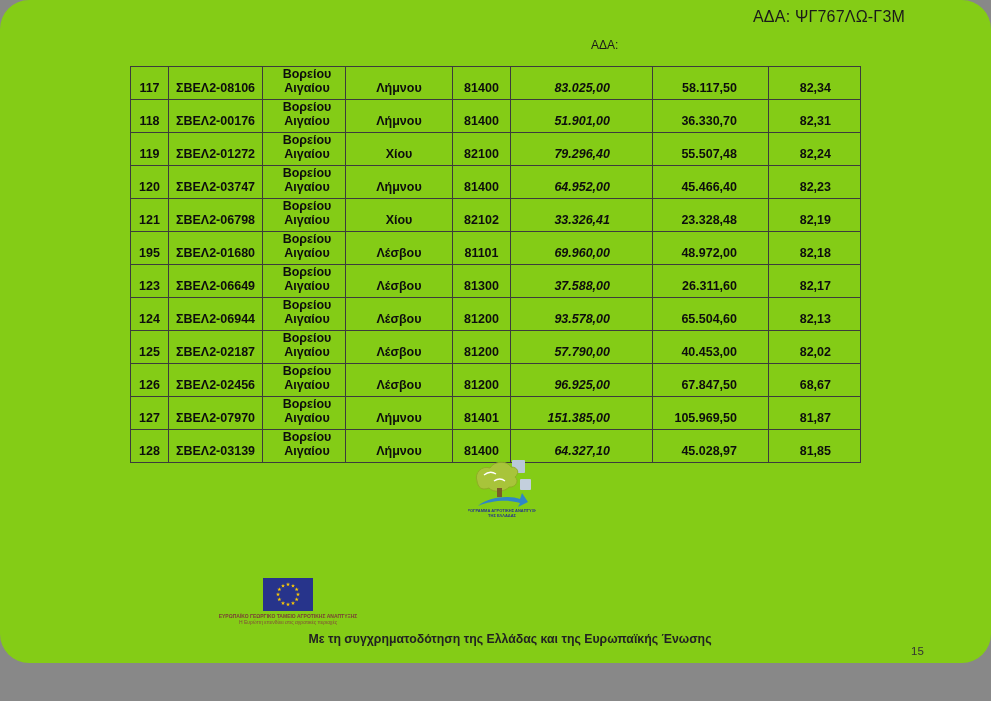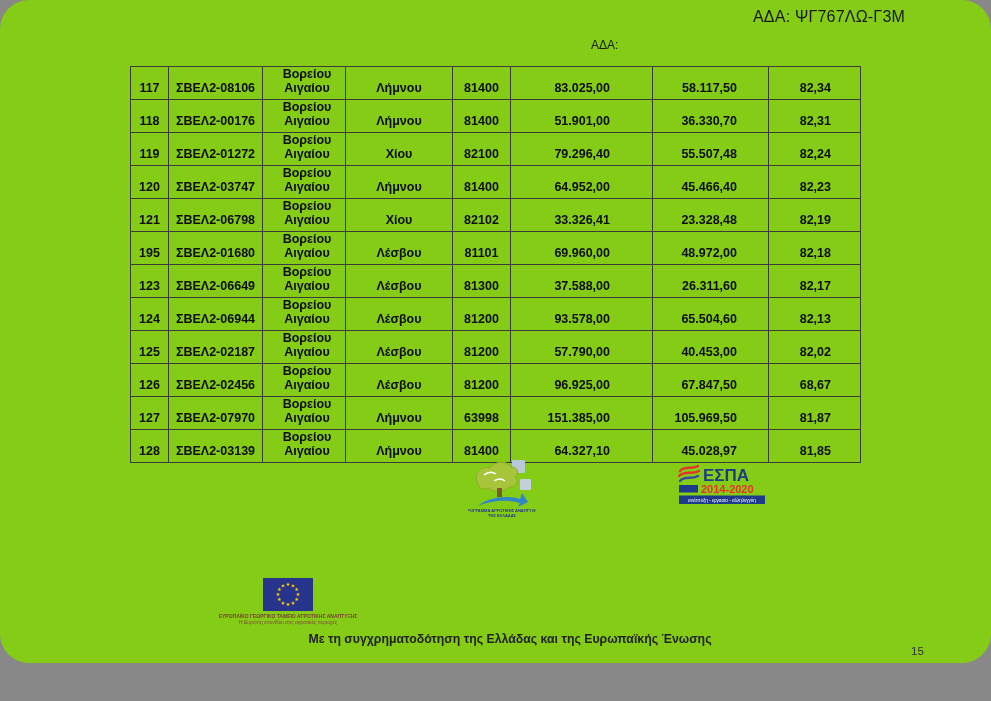--- a/index.html
+++ b/index.html
@@ -19,21 +19,21 @@
     position:absolute; left:130px; top:66px; width:730px;
     border-collapse:collapse; table-layout:fixed;
     font-size:12.5px; font-weight:bold; color:#0d0d0d;
   }
   table.results td {
     border:1px solid #3c3c3c; vertical-align:bottom; padding-bottom:4px;
     line-height:14px; height:32px; overflow:hidden;
   }
   td.c0, td.c1, td.c2, td.c3, td.c4 { text-align:center; }
   td.c2 { padding-left:6px; padding-right:0; }
-  td.c5 { text-align:right; padding-right:42px; }
+  td.c5 { text-align:right; padding-right:42px;font-style:italic; }
   td.c6 { text-align:right; padding-right:31px; }
   td.c7 { text-align:right; padding-right:29px; }
   .irida-block {
     position:absolute; left:200px; top:464px; width:190px;
     font-family:"Liberation Serif", serif; font-size:13.5px; line-height:16.2px;
     text-align:center; color:#1a1a1a; white-space:pre-line;
   }
   .eu-block { position:absolute; left:208px; top:578px; width:160px; text-align:center; }
   .eu-flag { display:block; margin:0 auto; }
   .eu-caption { margin-top:2px; font-size:5px; line-height:6px; font-weight:bold; color:#7b4035; }
@@ -164,21 +164,21 @@
           <td class="c4">81200</td>
           <td class="c5">96.925,00</td>
           <td class="c6">67.847,50</td>
           <td class="c7">68,67</td>
         </tr>
         <tr>
           <td class="c0">127</td>
           <td class="c1">ΣΒΕΛ2-07970</td>
           <td class="c2">Βορείου Αιγαίου</td>
           <td class="c3">Λήμνου</td>
-          <td class="c4">63998</td>
+          <td class="c4">81401</td>
           <td class="c5">151.385,00</td>
           <td class="c6">105.969,50</td>
           <td class="c7">81,87</td>
         </tr>
         <tr>
           <td class="c0">128</td>
           <td class="c1">ΣΒΕΛ2-03139</td>
           <td class="c2">Βορείου Αιγαίου</td>
           <td class="c3">Λήμνου</td>
           <td class="c4">81400</td>
@@ -196,34 +196,20 @@
       <rect x="52" y="20" width="11" height="11" rx="1" fill="#c3cfdd"></rect>
       <path d="M9,22 C6,14 14,6 22,9 C26,2 39,1 43,8 C50,8 52,14 47,18 C52,22 47,29 41,28 C37,33 25,34 21,29 C13,32 10,28 9,22 Z" fill="#a8c43a" stroke="#8fae25" stroke-width="1"></path>
       <path d="M16,16 q6,-5 12,-1 M26,22 q6,-4 11,0" stroke="#ffffff" stroke-width="1.4" fill="none"></path>
       <rect x="29" y="29" width="5" height="9" fill="#7a5c28"></rect>
       <path d="M10,47 C20,38 40,36 52,40 L54,34 L60,43 L50,48 L52,44 C40,40 22,42 10,47 Z" fill="#2f86c8"></path>
       <text x="34" y="53" font-size="4" font-weight="bold" fill="#27348b" text-anchor="middle">ΠΡΟΓΡΑΜΜΑ ΑΓΡΟΤΙΚΗΣ ΑΝΑΠΤΥΞΗΣ</text>
       <text x="34" y="57.5" font-size="4" font-weight="bold" fill="#27348b" text-anchor="middle">ΤΗΣ ΕΛΛΑΔΑΣ</text>
     </svg>
   </div>
 
-  <div class="espa-logo">
-    <svg width="92" height="42" viewBox="0 0 92 42">
-      <g stroke-width="2.4" fill="none" stroke-linecap="round">
-        <path d="M4,7 C9,1 15,6 22,2" stroke="#e6332a"></path>
-        <path d="M3,12 C9,6 16,11 23,7" stroke="#e6332a"></path>
-        <path d="M4,17 C9,11 15,16 22,12" stroke="#3a4aa0"></path>
-      </g>
-      <text x="27" y="17" font-size="17" font-weight="bold" fill="#1e3a8a" font-family="Liberation Sans, sans-serif">ΕΣΠΑ</text>
-      <rect x="3" y="21" width="19" height="7.5" fill="#1e3a8a"></rect>
-      <text x="25" y="28.5" font-size="11" font-weight="bold" fill="#e6332a" font-family="Liberation Sans, sans-serif">2014-2020</text>
-      <rect x="3" y="31.5" width="86" height="8.5" fill="#1e3a8a"></rect>
-      <text x="46" y="37.5" font-size="4.6" fill="#ffffff" text-anchor="middle" font-family="Liberation Sans, sans-serif">ανάπτυξη - εργασία - αλληλεγγύη</text>
-    </svg>
-  </div>
 
   <div class="eu-block">
     <svg class="eu-flag" width="50" height="33" viewBox="0 0 50 33">
       <defs>
         <path id="star" d="M0,-2.2 L0.5,-0.69 L2.09,-0.68 L0.81,0.26 L1.29,1.78 L0,0.85 L-1.29,1.78 L-0.81,0.26 L-2.09,-0.68 L-0.5,-0.69 Z" fill="#ffcc00"></path>
       </defs>
       <rect x="0" y="0" width="50" height="33" fill="#27348b"></rect>
       <use href="#star" transform="translate(25,6.5)"></use>
       <use href="#star" transform="translate(30,7.84)"></use>
       <use href="#star" transform="translate(33.66,11.5)"></use>

